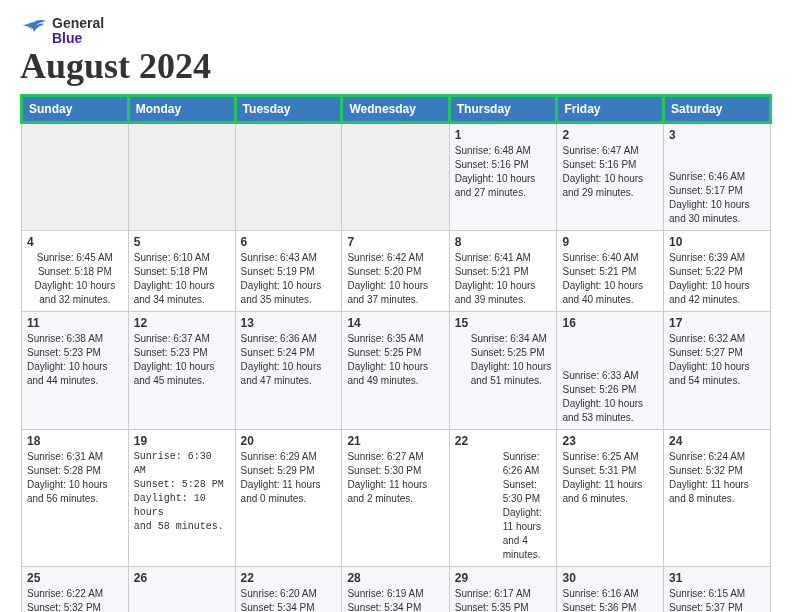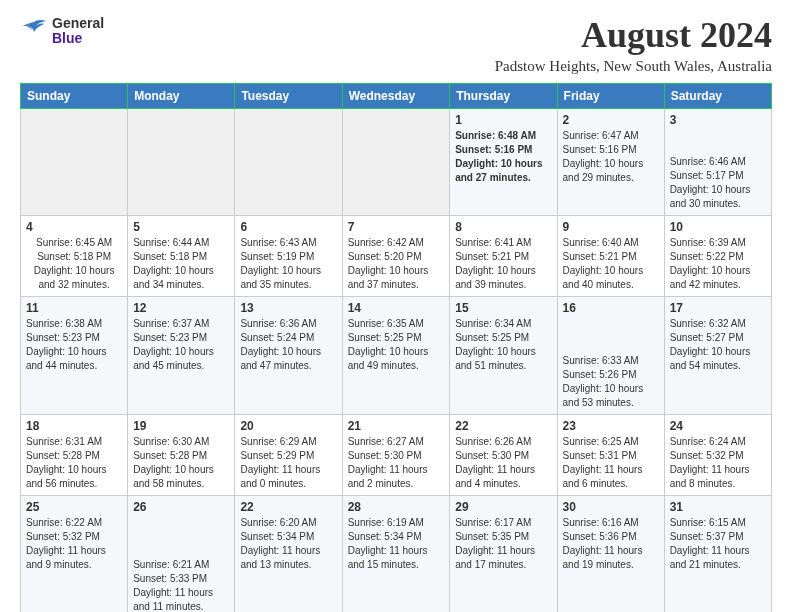--- a/index.html
+++ b/index.html
@@ -8,20 +8,21 @@
       background: #fff;
       width: 792px;
       min-height: 612px;
       padding: 16px 20px;
     }
     .header-section {
       display: flex;
       align-items: flex-start;
       justify-content: space-between;
       margin-bottom: 6px;
+      flex-direction: column;
     }
     .logo {
       display: flex;
       align-items: center;
       gap: 4px;
     }
     .logo-bird {
       width: 28px;
       height: 22px;
     }
@@ -45,21 +46,21 @@
       border-collapse: collapse;
       margin-top: 8px;
     }
     .calendar thead th {
       background-color: #3a7abf;
       color: #fff;
       font-size: 12px;
       font-weight: bold;
       padding: 5px 6px;
       text-align: left;
-      border: 1px solid #22c55e;
+      border: 3px solid #22c55e;
     }
     .calendar tbody td {
       border: 1px solid #ccc;
       vertical-align: top;
       padding: 4px 5px;
       font-size: 10.5px;
       color: #333;
       width: 108px;
       min-height: 80px;
       background: #fff;
@@ -95,21 +96,20 @@
         <path d="M14 4 C16 2, 22 1, 26 3 C22 4, 18 5, 16 8 C18 6, 22 5, 24 6 C20 8, 16 10, 14 14 C13 10, 10 7, 6 6 C9 7, 12 9, 12 12 C10 9, 6 7, 2 8 C6 6, 10 5, 14 4Z" fill="#3a7abf"></path>
       </svg>
     </div>
     <div>
       <div style="font-size:14px; font-weight:bold; color:#333; line-height:1.1;">General</div>
       <div style="font-size:14px; font-weight:bold; color:#4c1d95; line-height:1.1;">Blue</div>
     </div>
   </div>
   <div class="title-section">
     <div class="main-title">August 2024</div>
-    <div class="subtitle">Padstow Heights, New South Wales, Australia</div>
   </div>
 </div>
 
 <table class="calendar">
   <thead>
     <tr id="weekday-row">
         <th>Sunday</th>
         <th>Monday</th>
         <th>Tuesday</th>
         <th>Wednesday</th>
@@ -119,21 +119,21 @@
       </tr>
   </thead>
   <tbody id="calendar-body">
       <tr>
         <td class="empty"></td>
         <td class="empty"></td>
         <td class="empty"></td>
         <td class="empty"></td>
         <td>
           <span class="day-number">1</span>
-          <div class="day-info" style="white-space: pre-line; font-weight: bold;">Sunrise: 6:48 AM
+          <div class="day-info" style="white-space: pre-line;">Sunrise: 6:48 AM
 Sunset: 5:16 PM
 Daylight: 10 hours
 and 27 minutes.</div>
         </td>
         <td>
           <span class="day-number">2</span>
           <div class="day-info" style="white-space: pre-line;">Sunrise: 6:47 AM
 Sunset: 5:16 PM
 Daylight: 10 hours
 and 29 minutes.</div>
@@ -149,21 +149,21 @@
       <tr>
         <td>
           <span class="day-number">4</span>
           <div class="day-info" style="white-space: pre-line; text-align: center;">Sunrise: 6:45 AM
 Sunset: 5:18 PM
 Daylight: 10 hours
 and 32 minutes.</div>
         </td>
         <td>
           <span class="day-number">5</span>
-          <div class="day-info" style="white-space: pre-line;">Sunrise: 6:44 AM
+          <div class="day-info" style="white-space: pre-line;">Sunrise: 6:10 AM
 Sunset: 5:18 PM
 Daylight: 10 hours
 and 34 minutes.</div>
         </td>
         <td>
           <span class="day-number">6</span>
           <div class="day-info" style="white-space: pre-line;">Sunrise: 6:43 AM
 Sunset: 5:19 PM
 Daylight: 10 hours
 and 35 minutes.</div>
@@ -221,21 +221,21 @@
         </td>
         <td>
           <span class="day-number">14</span>
           <div class="day-info" style="white-space: pre-line;">Sunrise: 6:35 AM
 Sunset: 5:25 PM
 Daylight: 10 hours
 and 49 minutes.</div>
         </td>
         <td>
           <span class="day-number">15</span>
-          <div class="day-info" style="white-space: pre-line;">Sunrise: 6:34 AM
+          <div class="day-info" style="white-space: pre-line; margin-left: 16px;">Sunrise: 6:34 AM
 Sunset: 5:25 PM
 Daylight: 10 hours
 and 51 minutes.</div>
         </td>
         <td>
           <span class="day-number">16</span>
           <div class="day-info" style="white-space: pre-line; margin-top: 39px;">Sunrise: 6:33 AM
 Sunset: 5:26 PM
 Daylight: 10 hours
 and 53 minutes.</div>
@@ -251,42 +251,42 @@
       <tr>
         <td>
           <span class="day-number">18</span>
           <div class="day-info" style="white-space: pre-line;">Sunrise: 6:31 AM
 Sunset: 5:28 PM
 Daylight: 10 hours
 and 56 minutes.</div>
         </td>
         <td>
           <span class="day-number">19</span>
-          <div class="day-info" style="white-space: pre-line;">Sunrise: 6:30 AM
+          <div class="day-info" style="white-space: pre-line; font-family: Liberation Mono, monospace;">Sunrise: 6:30 AM
 Sunset: 5:28 PM
 Daylight: 10 hours
 and 58 minutes.</div>
         </td>
         <td>
           <span class="day-number">20</span>
           <div class="day-info" style="white-space: pre-line;">Sunrise: 6:29 AM
 Sunset: 5:29 PM
 Daylight: 11 hours
 and 0 minutes.</div>
         </td>
         <td>
           <span class="day-number">21</span>
           <div class="day-info" style="white-space: pre-line;">Sunrise: 6:27 AM
 Sunset: 5:30 PM
 Daylight: 11 hours
 and 2 minutes.</div>
         </td>
         <td>
           <span class="day-number">22</span>
-          <div class="day-info" style="white-space: pre-line;">Sunrise: 6:26 AM
+          <div class="day-info" style="white-space: pre-line; margin-left: 48px;">Sunrise: 6:26 AM
 Sunset: 5:30 PM
 Daylight: 11 hours
 and 4 minutes.</div>
         </td>
         <td>
           <span class="day-number">23</span>
           <div class="day-info" style="white-space: pre-line;">Sunrise: 6:25 AM
 Sunset: 5:31 PM
 Daylight: 11 hours
 and 6 minutes.</div>

